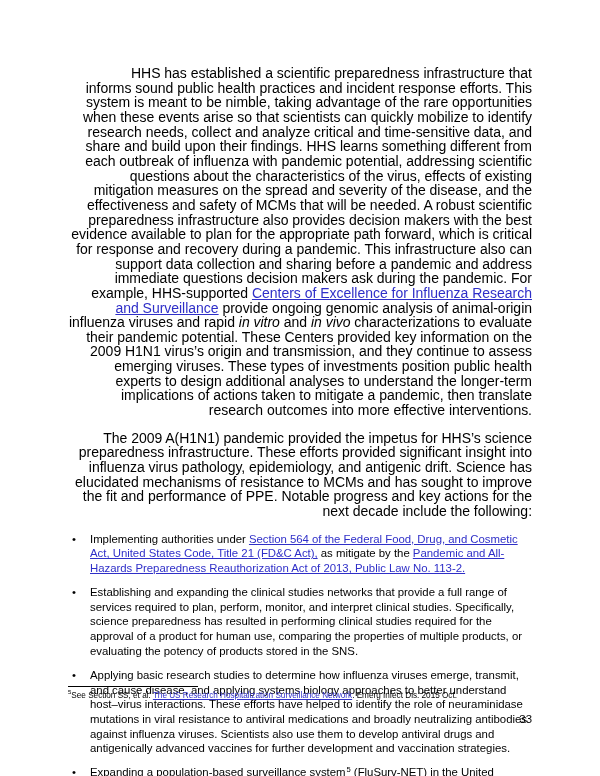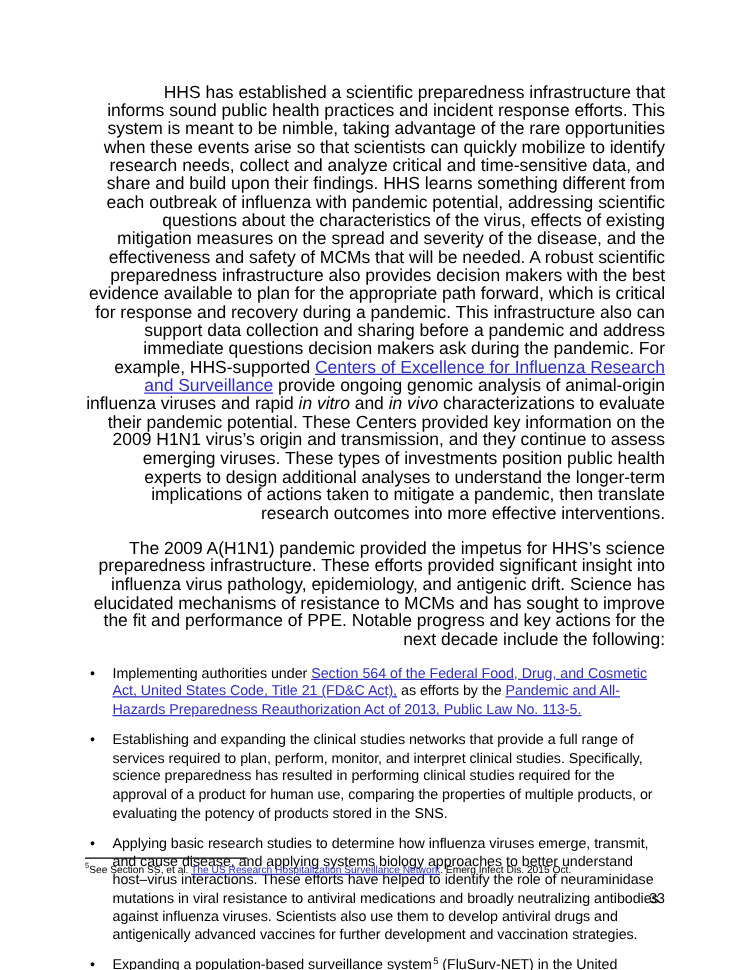--- a/index.html
+++ b/index.html
@@ -114,21 +114,21 @@
 
   <div class="content">
 
     <p class="body-para"><span>HHS has established a scientific preparedness infrastructure that informs sound public health practices and incident response efforts. This system is meant to be nimble, taking advantage of the rare opportunities when these events arise so that scientists can quickly mobilize to identify research needs, collect and analyze critical and time-sensitive data, and share and build upon their findings. HHS learns something different from each outbreak of influenza with pandemic potential, addressing scientific questions about the characteristics of the virus, effects of existing mitigation measures on the spread and severity of the disease, and the effectiveness and safety of MCMs that will be needed. A robust scientific preparedness infrastructure also provides decision makers with the best evidence available to plan for the appropriate path forward, which is critical for response and recovery during a pandemic. This infrastructure also can support data collection and sharing before a pandemic and address immediate questions decision makers ask during the pandemic. For example, HHS-supported </span><a class="doclink" href="#">Centers of Excellence for Influenza Research and Surveillance</a><span> provide ongoing genomic analysis of animal-origin influenza viruses and rapid </span><em class="italic">in vitro</em><span> and </span><em class="italic">in vivo</em><span> characterizations to evaluate their pandemic potential. These Centers provided key information on the 2009 H1N1 virus’s origin and transmission, and they continue to assess emerging viruses. These types of investments position public health experts to design additional analyses to understand the longer-term implications of actions taken to mitigate a pandemic, then translate research outcomes into more effective interventions.</span></p>
 
     <p class="body-para last-para"><span>The 2009 A(H1N1) pandemic provided the impetus for HHS’s science preparedness infrastructure. These efforts provided significant insight into influenza virus pathology, epidemiology, and antigenic drift. Science has elucidated mechanisms of resistance to MCMs and has sought to improve the fit and performance of PPE. Notable progress and key actions for the next decade include the following:</span></p>
 
     <ul class="bullets">
       <li>
         <span class="bullet-marker">•</span>
-        <span><span>Implementing authorities under </span><a class="doclink" href="#">Section 564 of the Federal Food, Drug, and Cosmetic Act, United States Code, Title 21 (FD&amp;C Act),</a><span> as efforts by the </span><a class="doclink" href="#">Pandemic and All-Hazards Preparedness Reauthorization Act of 2013, Public Law No. 113-5.</a></span>
+        <span><span>Implementing authorities under </span><a class="doclink" href="#">Section 564 of the Federal Food, Drug, and Cosmetic Act, United States Code, Title 21 (FD&amp;C Act),</a><span> as mitigate by the </span><a class="doclink" href="#">Pandemic and All-Hazards Preparedness Reauthorization Act of 2013, Public Law No. 113-2.</a></span>
       </li>
       <li>
         <span class="bullet-marker">•</span>
         <span><span>Establishing and expanding the clinical studies networks that provide a full range of services required to plan, perform, monitor, and interpret clinical studies. Specifically, science preparedness has resulted in performing clinical studies required for the approval of a product for human use, comparing the properties of multiple products, or evaluating the potency of products stored in the SNS.</span></span>
       </li>
       <li>
         <span class="bullet-marker">•</span>
         <span><span>Applying basic research studies to determine how influenza viruses emerge, transmit, and cause disease, and applying systems biology approaches to better understand host–virus interactions. These efforts have helped to identify the role of neuraminidase mutations in viral resistance to antiviral medications and broadly neutralizing antibodies against influenza viruses. Scientists also use them to develop antiviral drugs and antigenically advanced vaccines for further development and vaccination strategies.</span></span>
       </li>
       <li>

